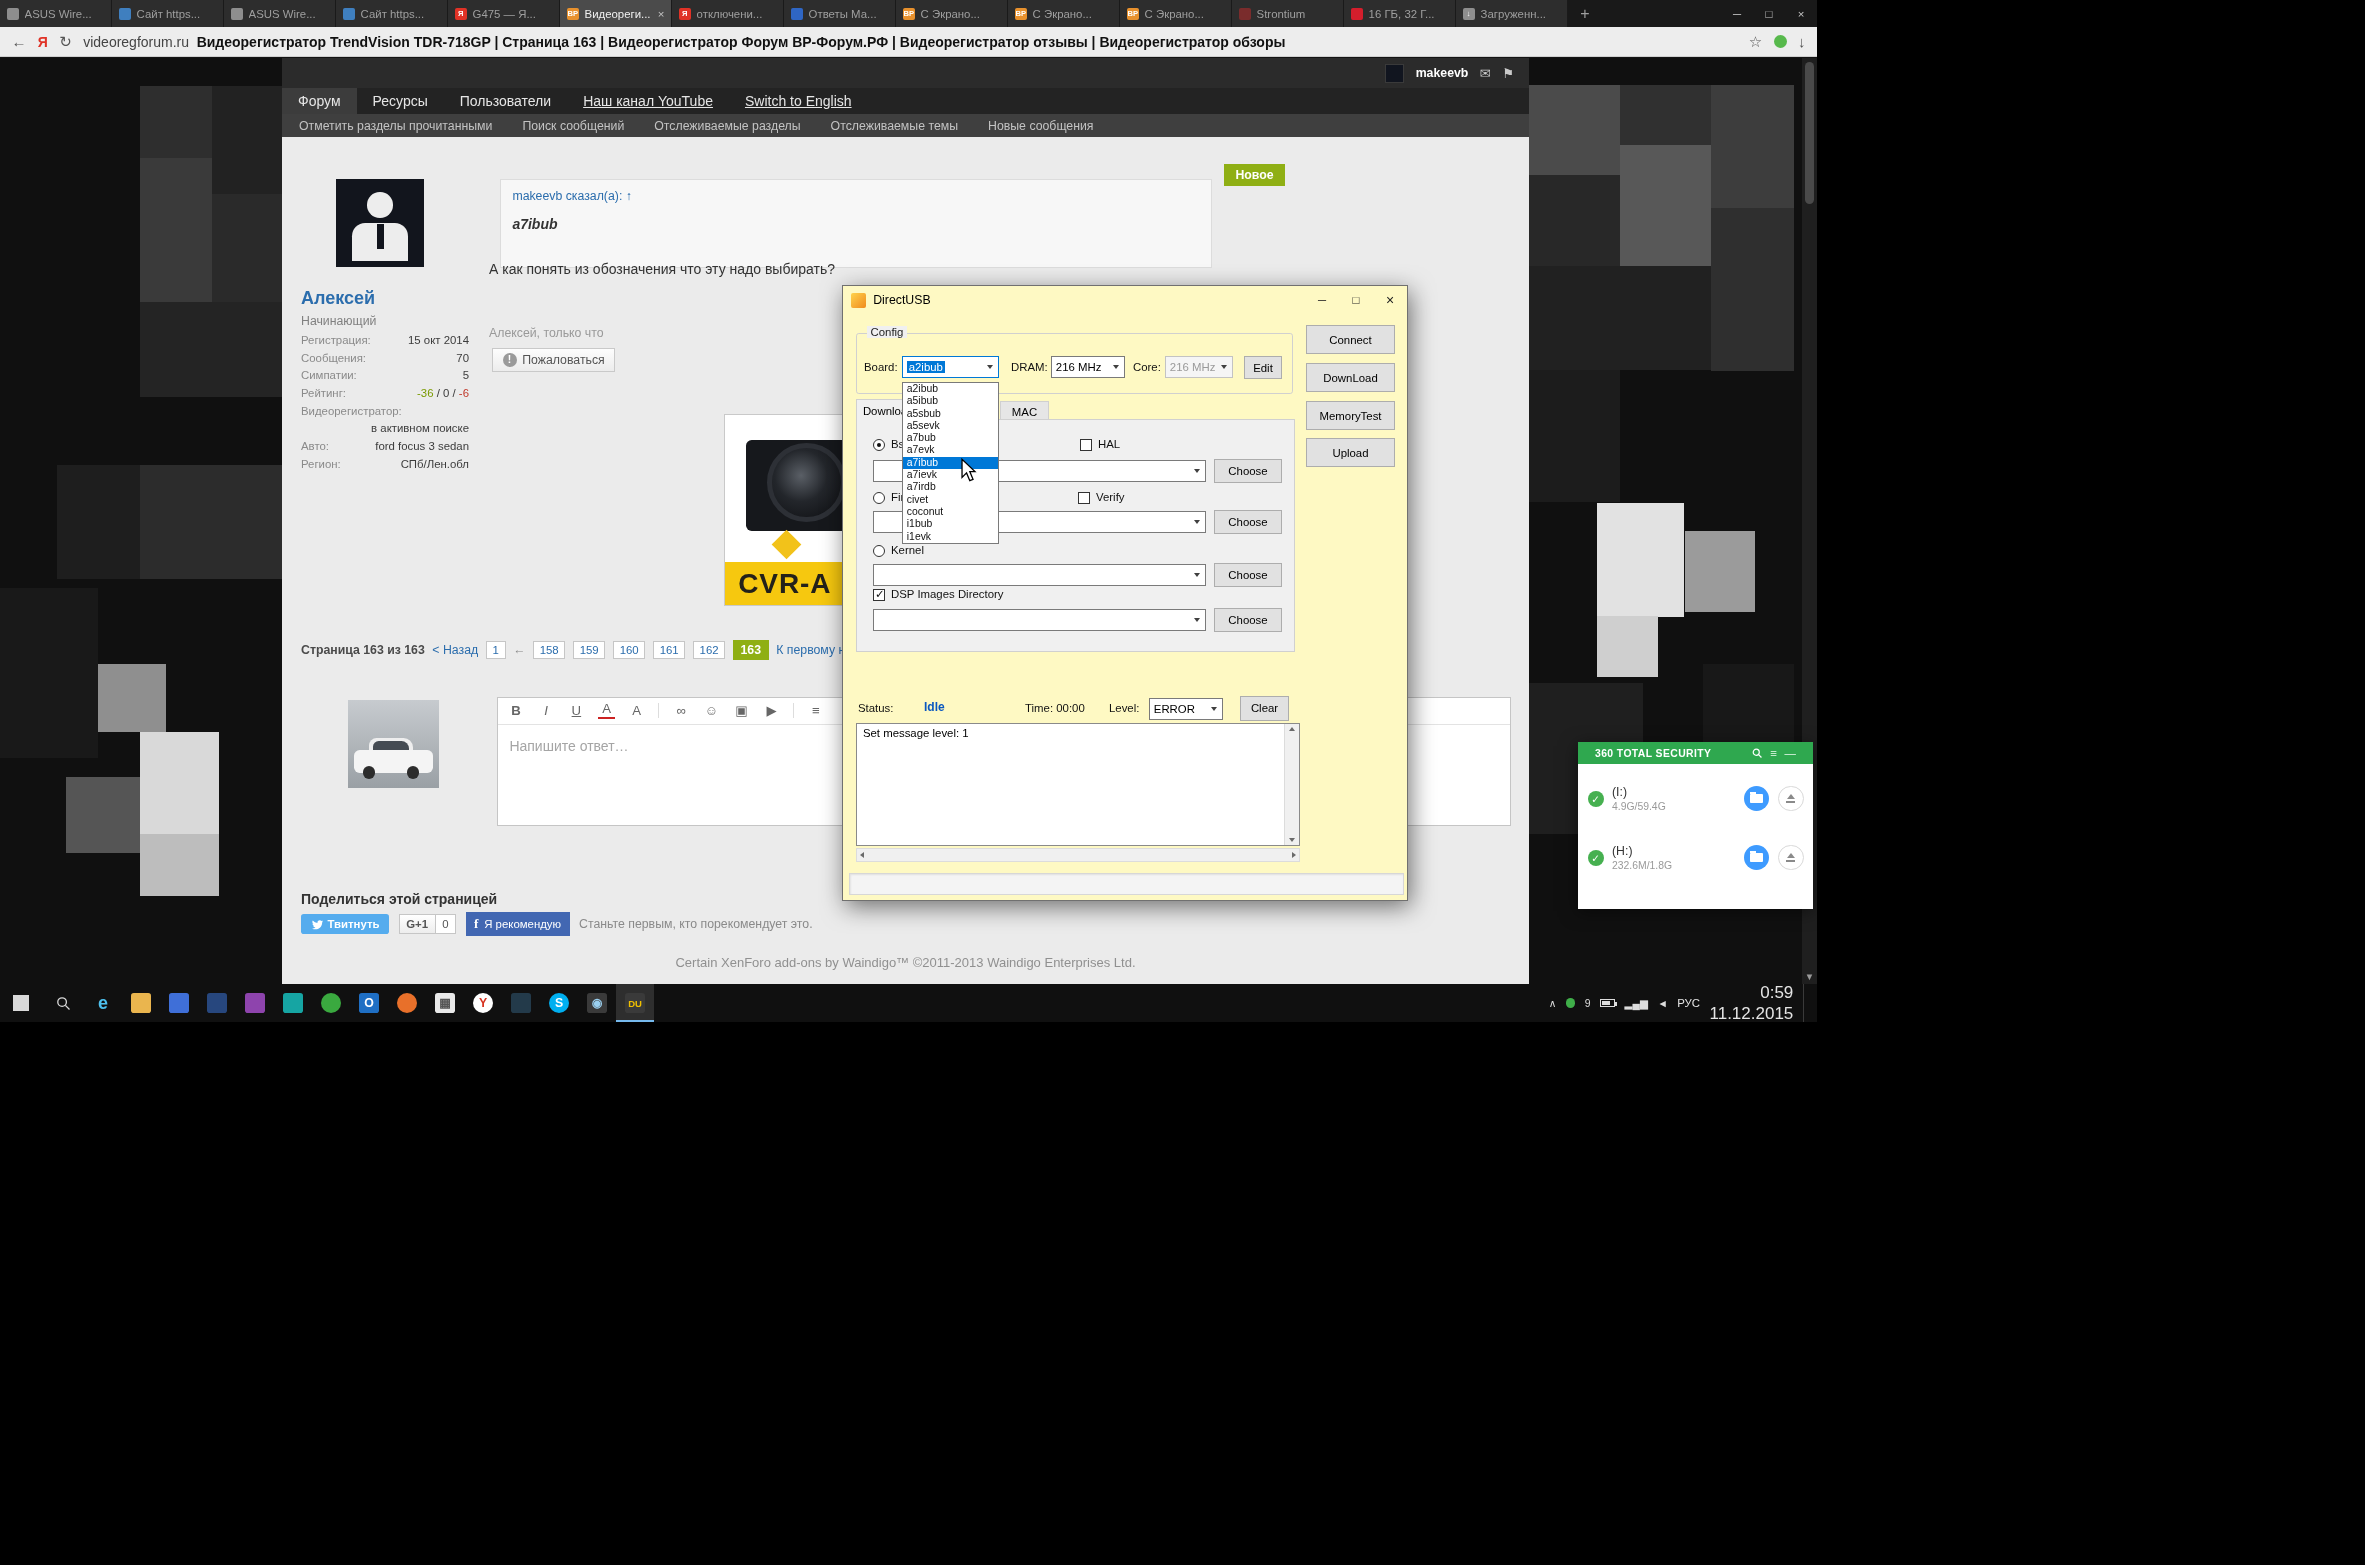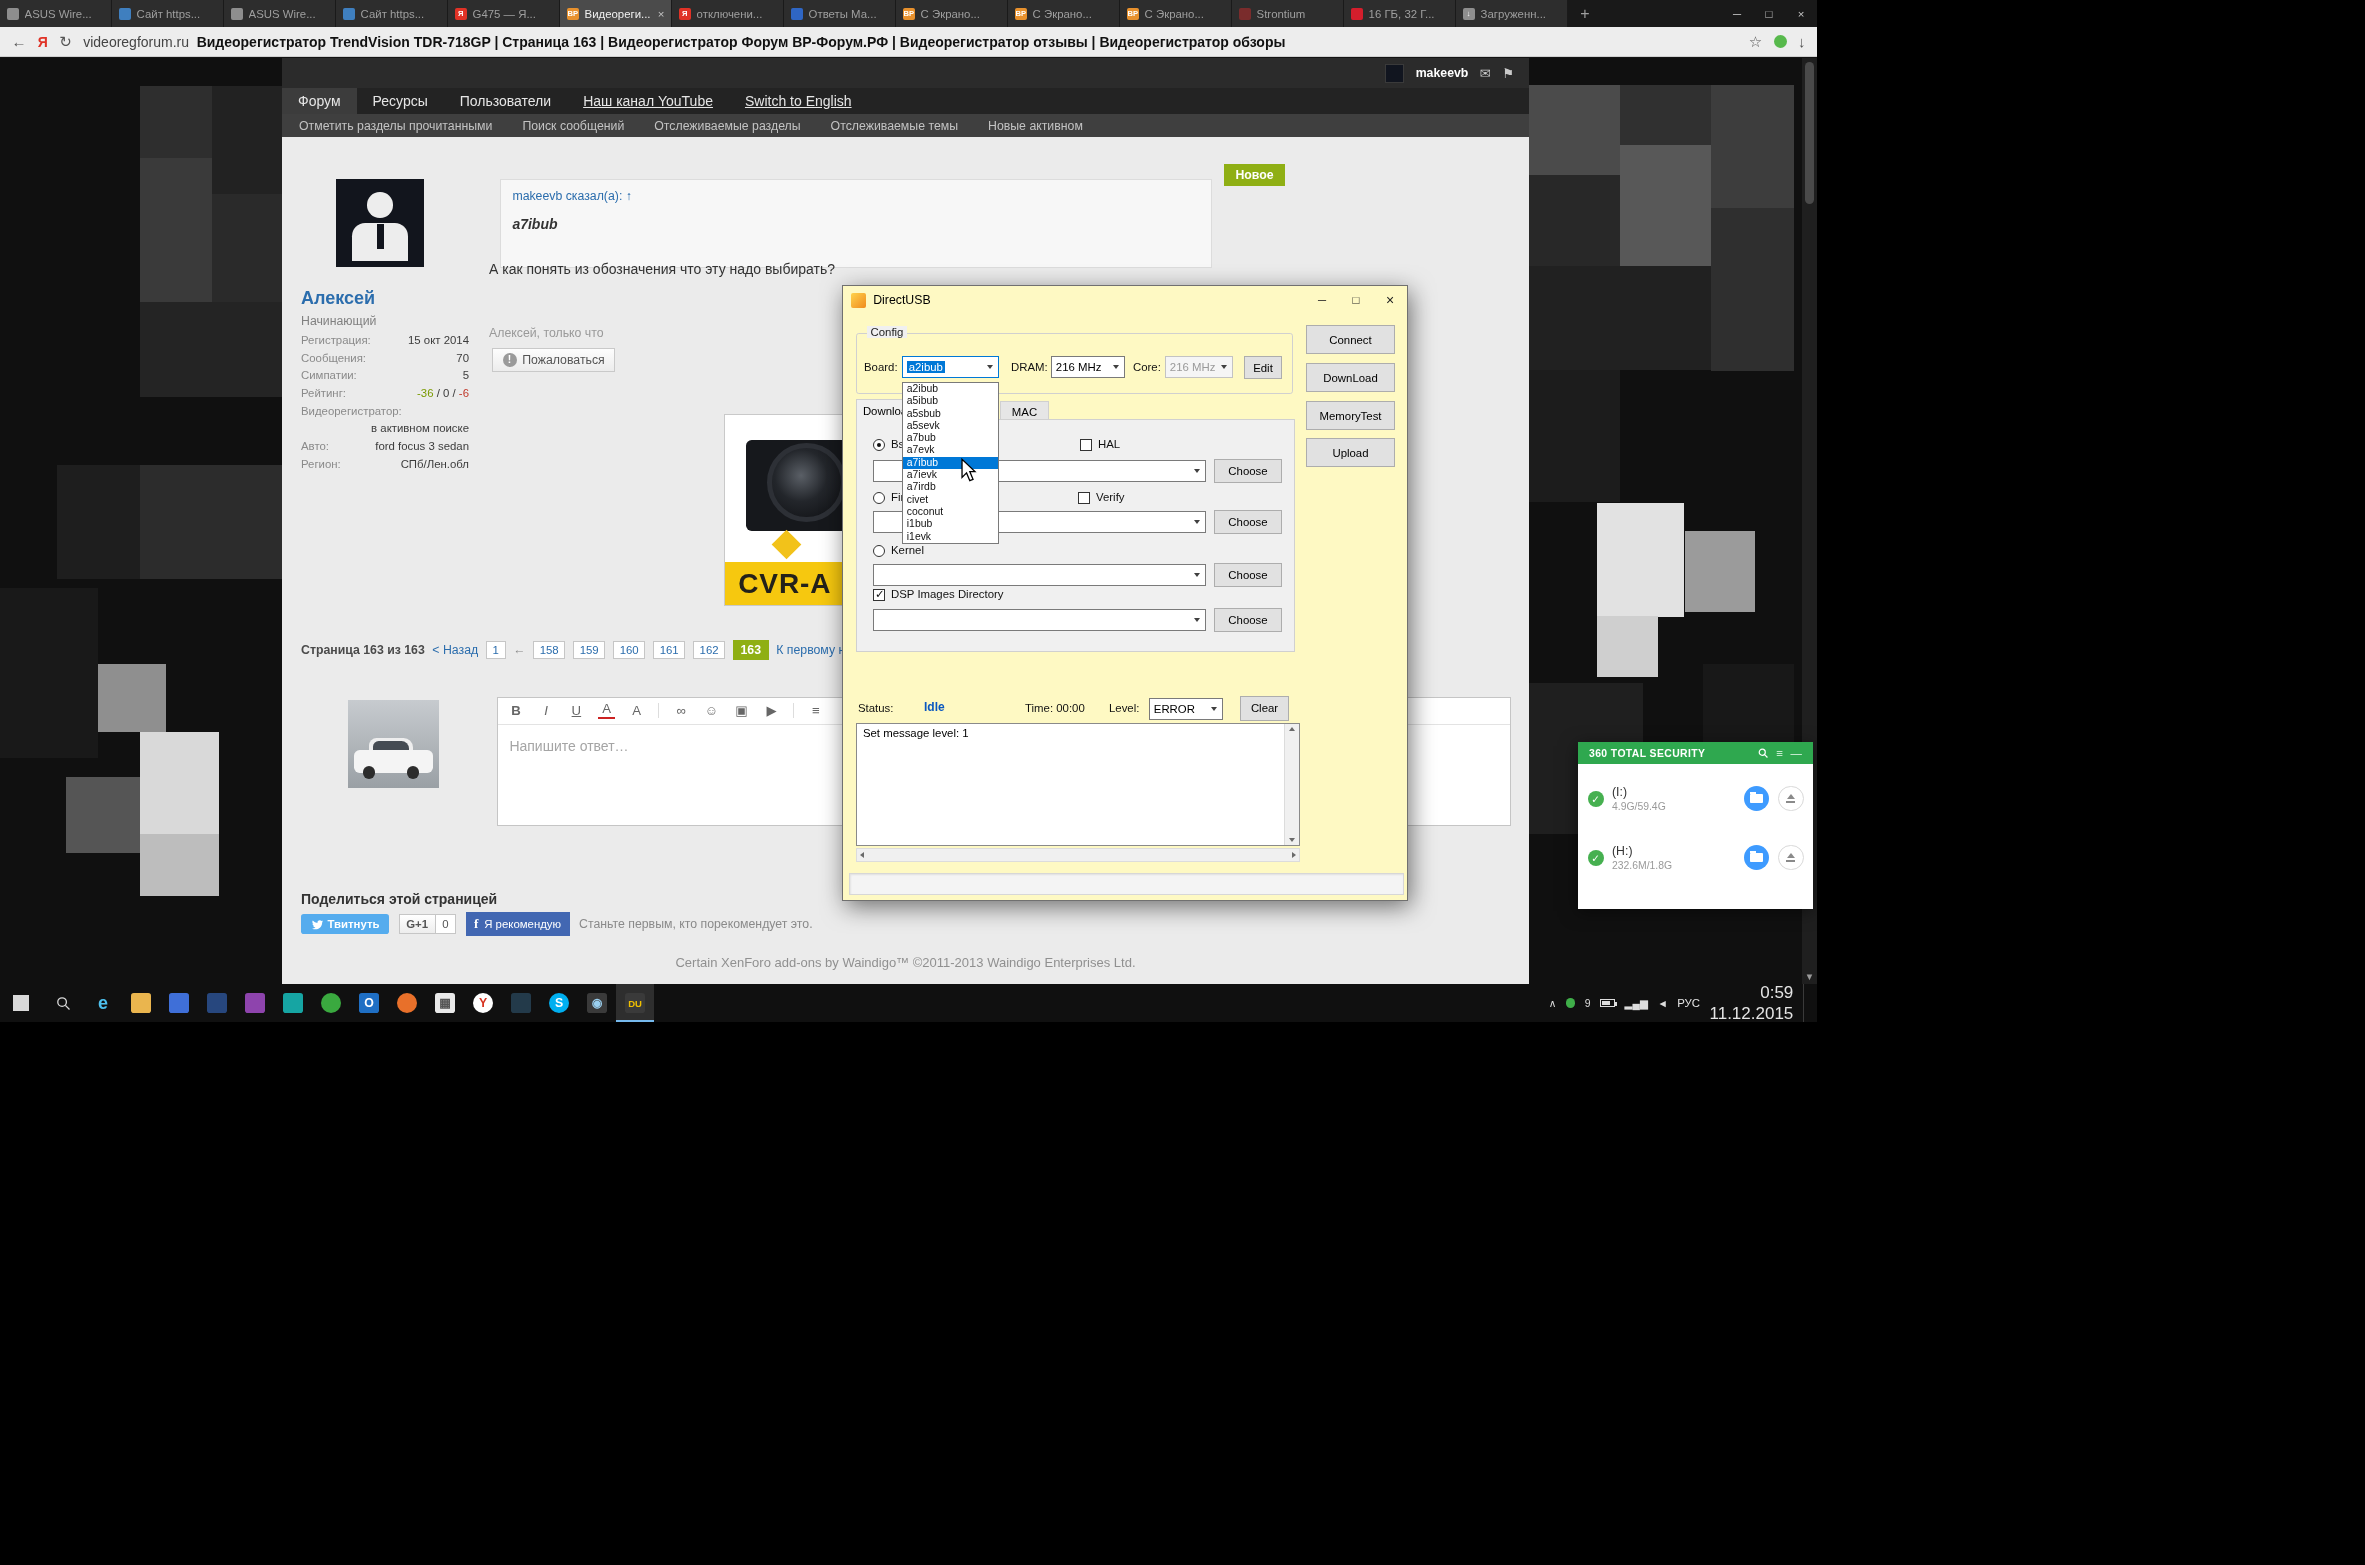--- a/index.html
+++ b/index.html
@@ -148,21 +148,21 @@
   .sb-arrow{width:0;height:0;border:3.8px solid transparent}
   .sb-up{border-bottom:4.7px solid #6a6a6a;border-top:none}
   .sb-down{border-top:4.7px solid #6a6a6a;border-bottom:none}
   .sb-left{border-right:4.7px solid #6a6a6a;border-left:none}
   .sb-right{border-left:4.7px solid #6a6a6a;border-right:none}
   .log-hsb{position:absolute;left:13.2px;top:562px;width:444px;height:14px;background:#f0f0f0;border:0.9px solid #dcdcdc;display:flex;justify-content:space-between;align-items:center;padding:0 2.8px}
   .dlg-statusbar{position:absolute;left:5.7px;top:587px;width:555px;height:22px;border:0.9px solid #d7d7d7;background:#f4f4f4;box-shadow:inset 0.9px 0.9px 1.9px rgba(0,0,0,.08)}
 
   
   .security{position:absolute;left:1578px;top:742px;width:235px;height:167px;background:#fff;box-shadow:0 2.8px 17px rgba(0,0,0,.5);z-index:60}
-  .sec-head{height:22px;background:#2fa84f;display:flex;align-items:center;padding:0 11px;gap:7.6px}
+  .sec-head{height:22px;background:#2fa84f;display:flex;align-items:center;padding:0 17px;gap:7.6px}
   .sec-title{color:#fff;font-size:10.4px;font-weight:bold;letter-spacing:0.4px;flex:1}
   .sec-hic{color:#eafbee;font-size:11.4px;display:flex;align-items:center}
   .sec-row{position:absolute;left:0;width:100%;height:49px;display:flex;align-items:center;padding:0 9.5px;gap:8.5px}
   .sec-check{width:16px;height:16px;border-radius:50%;background:#46b050;color:#fff;font-size:10.4px;display:flex;align-items:center;justify-content:center;flex:0 0 auto}
   .sec-info{flex:1}
   .sec-name{font-size:12.3px;color:#333}
   .sec-usage{font-size:10.4px;color:#9a9a9a;margin-top:2.8px}
   .sec-folder{width:25.6px;height:25.6px;border-radius:50%;background:#3e9bff;display:flex;align-items:center;justify-content:center;flex:0 0 auto}
   .fold{width:12.3px;height:8.5px;background:#fff;border-radius:0.9px;position:relative}
   .fold::before{content:"";position:absolute;left:0;top:-1.9px;width:5.7px;height:1.9px;background:#fff}
@@ -294,21 +294,21 @@
           <span class="nav-item">Ресурсы</span>
           <span class="nav-item">Пользователи</span>
           <span class="nav-item u">Наш канал YouTube</span>
           <span class="nav-item u">Switch to English</span>
         </div>
         <div class="subnav">
           <span>Отметить разделы прочитанными</span>
           <span>Поиск сообщений</span>
           <span>Отслеживаемые разделы</span>
           <span>Отслеживаемые темы</span>
-          <span>Новые активном</span>
+          <span>Новые сообщения</span>
         </div>
 
         <div class="badge-new">Новое</div>
 
         <div class="avatar-person">
           <span class="head"></span>
           <span class="body"></span>
           <span class="tie"></span>
         </div>
 

